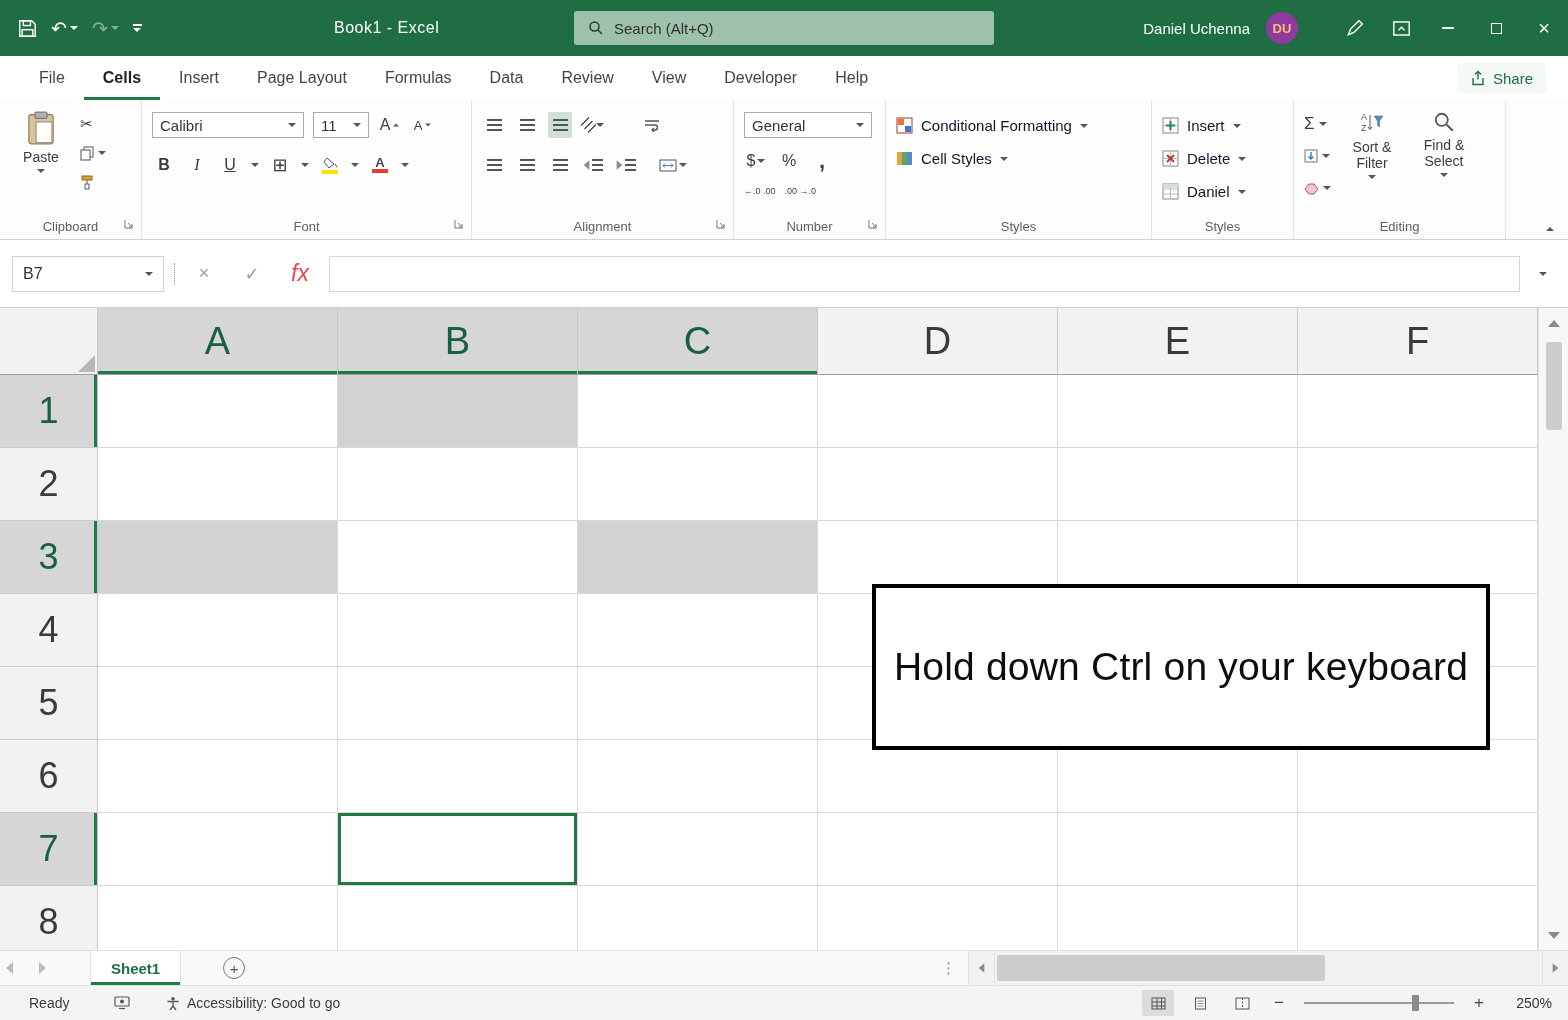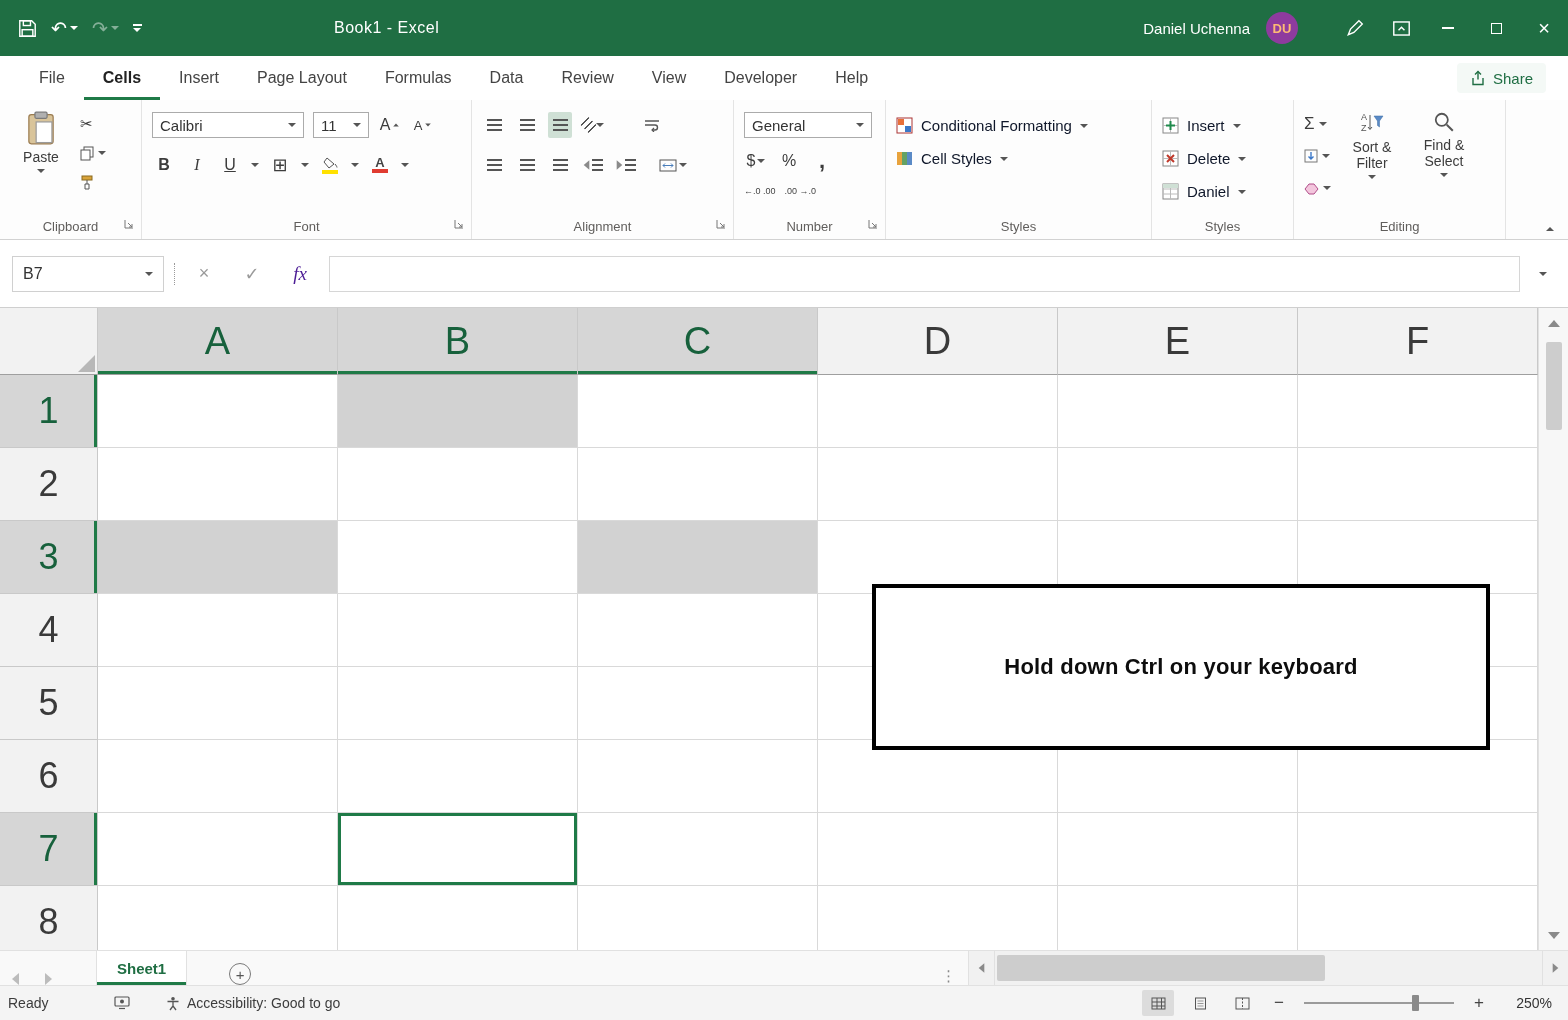--- a/index.html
+++ b/index.html
@@ -57,21 +57,21 @@
   .icon16{display:inline-block;width:17px;height:17px;flex:none}
   .stack{display:flex;flex-direction:column;font-size:9px;line-height:10px;color:#444;align-items:center}
   .collapse-btn{position:absolute;right:14px;bottom:8px}
 
   
   .formulabar{height:68px;background:#fff;display:flex;align-items:center;padding:0 12px;gap:10px;border-bottom:1px solid #cfcfcf}
   .namebox{width:152px;height:36px;border:1px solid #d0d0d0;display:flex;align-items:center;padding:0 10px;font-size:16px;color:#333}
   .namebox .chv{margin-left:auto}
   .fbar-sep{height:22px;border-left:1px dotted #9a9a9a}
   .fbar-btn{width:38px;height:36px;display:flex;align-items:center;justify-content:center;font-size:18px;color:#9a9a9a}
-  .fx{font-family:Liberation Serif, serif;font-style:italic;font-size:19px;color:#4c1d95}
+  .fx{font-family:Liberation Sans, sans-serif;font-style:italic;font-size:23px;color:#ef4444}
   .fx-input{flex:1;height:36px;border:1px solid #d6d6d6;outline:none;font-size:16px;padding:0 8px;font-family:"Liberation Sans",sans-serif}
   .fbar-expand{width:26px;display:flex;justify-content:center}
 
   
   .workarea{height:642px;display:flex;position:relative;background:#fff;overflow:hidden}
   .sheet{width:1538px;overflow:hidden}
   .grid-row{display:flex;height:73px}
   .grid-row.header-row{height:67px}
   .corner-cell{width:98px;flex:none;background:#f2f2f2;border-right:1px solid #c9c9c9;border-bottom:1px solid #9f9f9f;position:relative}
   .corner-tri{position:absolute;right:2px;bottom:2px;width:0;height:0;border-left:17px solid transparent;border-bottom:17px solid #b8b8b8}
@@ -81,48 +81,48 @@
   .row-header{width:98px;flex:none;background:#f2f2f2;border-right:1px solid #c9c9c9;border-bottom:1px solid #c9c9c9;
     display:flex;align-items:center;justify-content:center;font-size:36px;color:#3a3a3a}
   .row-header.sel{background:#d6d6d6;color:#17613c;box-shadow:inset -3px 0 0 0 #1f7a47}
   .cell{width:240px;flex:none;background:#fff;border-right:1px solid #d9d9d9;border-bottom:1px solid #d9d9d9}
   .cell.sel{background:#d2d2d2}
   .cell.active{background:#fff;box-shadow:inset 0 0 0 3px #1f7a47}
 
   
   .annotation{position:absolute;left:872px;top:276px;width:618px;height:166px;background:#fff;border:4px solid #000;
     display:flex;flex-direction:column;align-items:center;justify-content:center;gap:8px;z-index:5}
-  .annotation div{font-size:22px;font-weight:700;color:#0d0d0d;letter-spacing:.2px}
+  .annotation div{font-size:39px;font-weight:400;color:#0d0d0d;letter-spacing:.2px}
 
   
   .vscroll{width:30px;flex:none;background:#f7f7f7;border-left:1px solid #e1e1e1;display:flex;flex-direction:column;align-items:center}
   .v-arrow{height:30px;width:100%;display:flex;align-items:center;justify-content:center}
   .tri-up{width:0;height:0;border-left:6px solid transparent;border-right:6px solid transparent;border-bottom:7px solid #8a8a8a}
   .tri-down{width:0;height:0;border-left:6px solid transparent;border-right:6px solid transparent;border-top:7px solid #8a8a8a}
   .tri-left{width:0;height:0;border-top:6px solid transparent;border-bottom:6px solid transparent;border-right:7px solid #8a8a8a}
   .tri-right{width:0;height:0;border-top:6px solid transparent;border-bottom:6px solid transparent;border-left:7px solid #8a8a8a}
   .v-thumb{width:16px;height:88px;background:#cdcdcd;border-radius:2px;margin-top:4px}
   .v-spacer{flex:1}
 
   
-  .sheetbar{height:35px;background:#f9f9f9;border-top:1px solid #e1e1e1;display:flex;align-items:flex-end;padding-left:12px}
+  .sheetbar{height:35px;background:#f9f9f9;border-top:1px solid #e1e1e1;display:flex;align-items:center;padding-left:6px}
   .nav-arrows{display:flex;gap:26px;margin-right:44px}
   .sheet-tab{height:100%;display:flex;align-items:center;padding:0 20px;background:#fff;border-right:1px solid #e1e1e1;
     border-left:1px solid #e1e1e1;font-size:15px;font-weight:700;color:#1f6e43;box-shadow:inset 0 -3px 0 0 #1f7a47}
   .add-sheet{width:22px;height:22px;border:1.5px solid #7a7a7a;border-radius:50%;display:flex;align-items:center;
     justify-content:center;font-size:15px;color:#555;margin-left:42px}
   .tab-handle{margin-left:auto;color:#8a8a8a;font-size:15px;padding:0 10px;letter-spacing:2px}
   .hscroll{display:flex;align-items:center;height:100%;flex:none;width:600px}
   .h-arrow{width:26px;height:100%;display:flex;align-items:center;justify-content:center;background:#f1f1f1;border-left:1px solid #e1e1e1}
   .h-track{flex:1;height:100%;background:#f1f1f1;position:relative;border-left:1px solid #e1e1e1}
   .h-thumb{position:absolute;left:2px;top:4px;height:26px;width:60%;background:#cdcdcd;border-radius:2px}
 
   
   .statusbar{height:35px;background:#f4f4f4;border-top:1px solid #e1e1e1;display:flex;align-items:center;font-size:14px;color:#3c3c3c}
-  .sb-ready{padding-left:8px;width:78px}
+  .sb-ready{padding-left:29px;width:78px}
   .sb-item{display:flex;align-items:center;gap:7px;margin-left:36px}
   .sb-right{margin-left:auto;display:flex;align-items:center;padding-right:16px;gap:10px}
   .view-btn{width:32px;height:26px;display:flex;align-items:center;justify-content:center;border-radius:2px}
   .view-btn.on{background:#dcdcdc}
   .zoom-minus,.zoom-plus{width:22px;text-align:center;font-size:17px;color:#444}
   .zoom-track{width:150px;height:2px;background:#9a9a9a;position:relative;margin:0 4px}
   .zoom-thumb{position:absolute;left:72%;top:-7px;width:7px;height:16px;background:#8a8a8a;border-radius:1px}
   .zoom-label{width:52px;text-align:right;font-size:14px;color:#333}
 </style>
 </head>
@@ -148,20 +148,27 @@
     <span class="qbtn">
       <span style="display:flex;flex-direction:column;align-items:center;gap:2px">
         <span style="width:9px;height:1.5px;background:#fff"></span>
         <span class="chv w"></span>
       </span>
     </span>
   </div>
 
   <span class="tb-title">Book1 - Excel</span>
 
+  <div class="tb-search">
+    <svg width="16" height="16" viewBox="0 0 16 16">
+      <circle cx="6.5" cy="6.5" r="4.5" fill="none" stroke="#2c3a31" stroke-width="1.5"></circle>
+      <line x1="10" y1="10" x2="14" y2="14" stroke="#2c3a31" stroke-width="1.5"></line>
+    </svg>
+    <span>Search (Alt+Q)</span>
+  </div>
 
   <div class="tb-right">
     <span class="user-name">Daniel Uchenna</span>
     <span class="avatar">DU</span>
     <span class="tb-icon">
       <svg width="18" height="18" viewBox="0 0 16 16">
         <path d="M2 14l2-5 7.5-7.5 3 3L7 12l-5 2z" fill="none" stroke="#fff" stroke-width="1.2"></path>
       </svg>
     </span>
     <span class="tb-icon">

